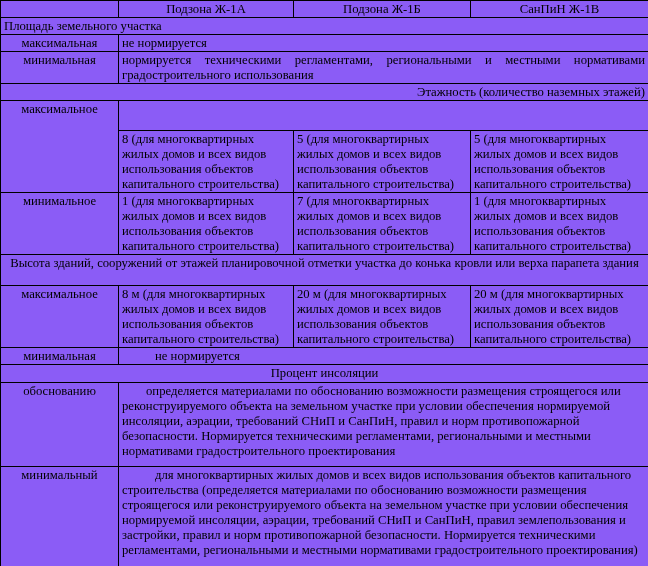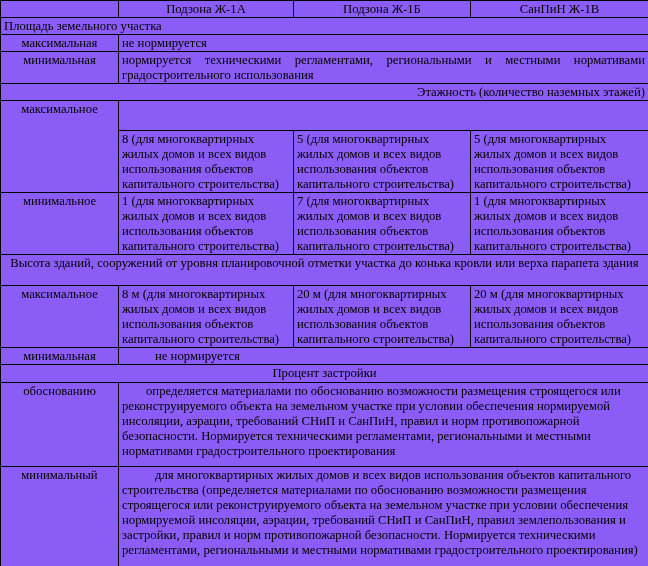--- a/index.html
+++ b/index.html
@@ -86,35 +86,35 @@
       <td class="no-right">5 (для многоквартирных жилых домов и всех видов использования объектов капитального строительства)</td>
     </tr>
     <tr style="height:60px">
       <td class="label no-left">минимальное</td>
       <td>1 (для многоквартирных жилых домов и всех видов использования объектов капитального строительства)</td>
       <td>7 (для многоквартирных жилых домов и всех видов использования объектов капитального строительства)</td>
       <td class="no-right">1 (для многоквартирных жилых домов и всех видов использования объектов капитального строительства)</td>
     </tr>
 
     <tr style="height:31px">
-      <td colspan="4" class="no-left no-right center">Высота зданий, сооружений от уровня планировочной отметки участка до конька кровли или верха парапета здания</td>
+      <td colspan="4" class="no-left no-right center">Высота зданий, сооружений от этажей планировочной отметки участка до конька кровли или верха парапета здания</td>
     </tr>
     <tr style="height:60px">
       <td class="label no-left">максимальное</td>
       <td>8 м (для многоквартирных жилых домов и всех видов использования объектов капитального строительства)</td>
       <td>20 м (для многоквартирных жилых домов и всех видов использования объектов капитального строительства)</td>
       <td class="no-right">20 м (для многоквартирных жилых домов и всех видов использования объектов капитального строительства)</td>
     </tr>
     <tr style="height:17px">
       <td class="label no-left">минимальная</td>
       <td colspan="3" class="no-right indent">не нормируется</td>
     </tr>
 
     <tr style="height:18px">
-      <td colspan="4" class="no-left no-right center">Процент застройки</td>
+      <td colspan="4" class="no-left no-right center">Процент инсоляции</td>
     </tr>
     <tr style="height:84px">
       <td class="label no-left">обоснованию</td>
       <td colspan="3" class="no-right indent-sm">определяется материалами по обоснованию возможности размещения строящегося или реконструируемого объекта на земельном участке при условии обеспечения нормируемой инсоляции, аэрации, требований СНиП и СанПиН, правил и норм противопожарной безопасности. Нормируется техническими регламентами, региональными и местными нормативами градостроительного проектирования</td>
     </tr>
     <tr class="last" style="height:114px">
       <td class="label no-left">минимальный</td>
       <td colspan="3" class="no-right indent">для многоквартирных жилых домов и всех видов использования объектов капитального строительства (определяется материалами по обоснованию возможности размещения строящегося или реконструируемого объекта на земельном участке при условии обеспечения нормируемой инсоляции, аэрации, требований СНиП и СанПиН, правил землепользования и застройки, правил и норм противопожарной безопасности. Нормируется техническими регламентами, региональными и местными нормативами градостроительного проектирования)</td>
     </tr>
   </tbody>

